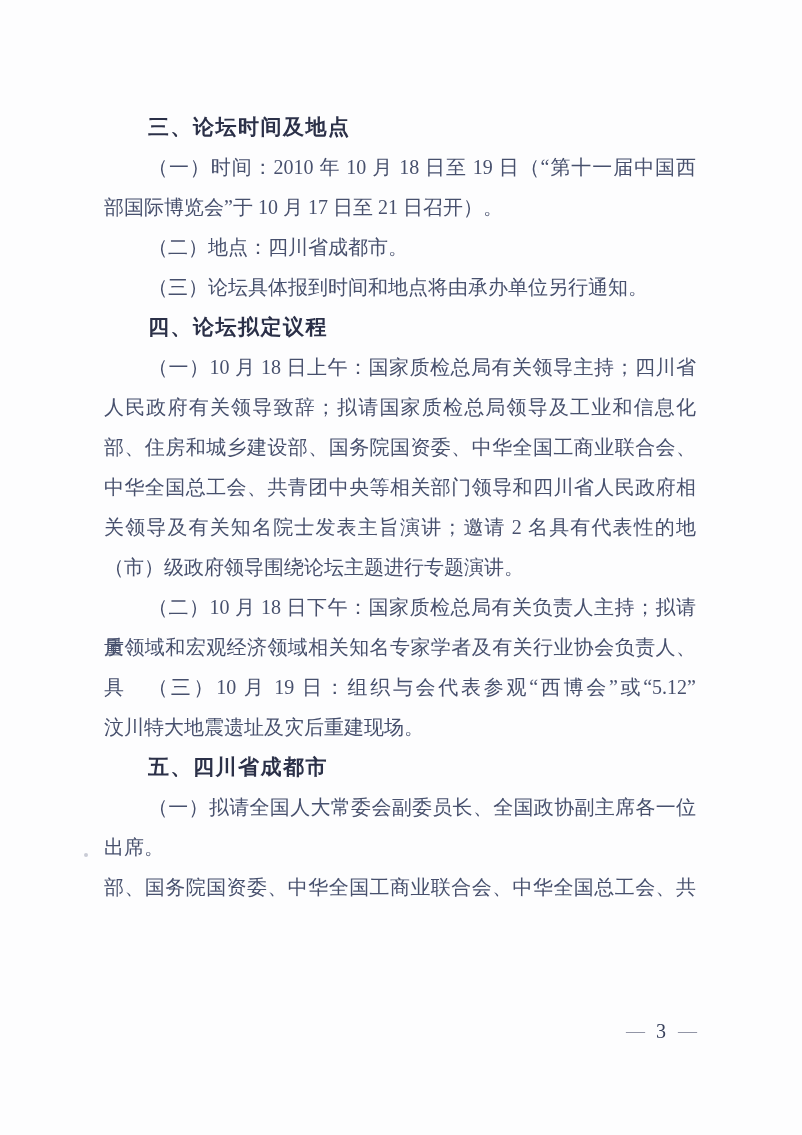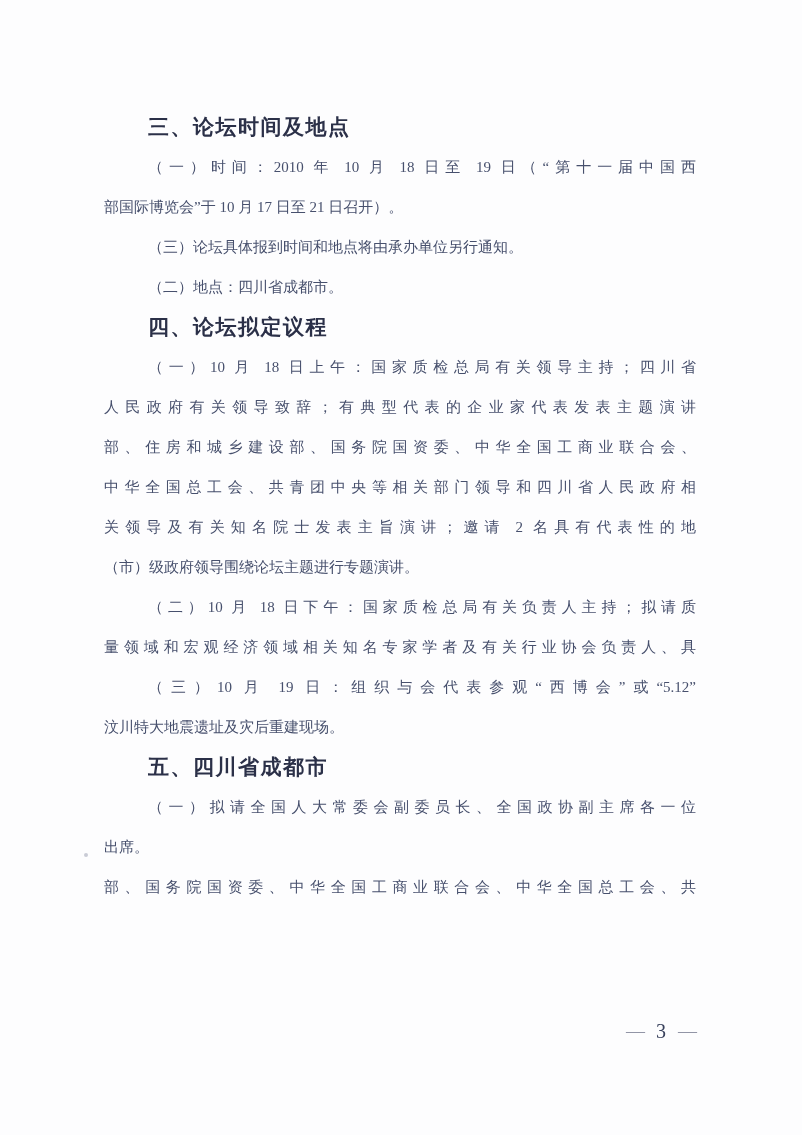--- a/index.html
+++ b/index.html
@@ -17,21 +17,21 @@
   }
   .content {
     position: absolute;
     left: 104px;
     top: 107px;
     width: 592px;
   }
   .line {
     height: 40px;
     line-height: 40px;
-    font-size: 15px;
+    font-size: 20px;
     color: #47506d;
     white-space: normal;
     overflow: visible;
   }
   .indent {
     text-indent: 44px;
   }
   .justify {
     text-align: justify;
     text-align-last: justify;
@@ -74,25 +74,25 @@
   }
 </style>
 </head>
 <body>
 
 <div class="page">
   <main class="content">
     <div class="line heading indent">三、论坛时间及地点</div>
     <div class="line indent justify">（一）时间：2010 年 10 月 18 日至 19 日（“第十一届中国西</div>
     <div class="line">部国际博览会”于 10 月 17 日至 21 日召开）。</div>
+    <div class="line indent">（二）地点：四川省成都市。</div>
     <div class="line indent">（三）论坛具体报到时间和地点将由承办单位另行通知。</div>
-    <div class="line indent">（二）地点：四川省成都市。</div>
     <div class="line heading indent">四、论坛拟定议程</div>
     <div class="line indent justify">（一）10 月 18 日上午：国家质检总局有关领导主持；四川省</div>
-    <div class="line justify">人民政府有关领导致辞；有典型代表的企业家代表发表主题演讲</div>
+    <div class="line justify">人民政府有关领导致辞；拟请国家质检总局领导及工业和信息化</div>
     <div class="line justify">部、住房和城乡建设部、国务院国资委、中华全国工商业联合会、</div>
     <div class="line justify">中华全国总工会、共青团中央等相关部门领导和四川省人民政府相</div>
     <div class="line justify">关领导及有关知名院士发表主旨演讲；邀请 2 名具有代表性的地</div>
     <div class="line">（市）级政府领导围绕论坛主题进行专题演讲。</div>
     <div class="line indent justify">（二）10 月 18 日下午：国家质检总局有关负责人主持；拟请质</div>
     <div class="line justify">量领域和宏观经济领域相关知名专家学者及有关行业协会负责人、具</div>
     <div class="line indent justify">（三）10 月 19 日：组织与会代表参观“西博会”或“5.12”</div>
     <div class="line">汶川特大地震遗址及灾后重建现场。</div>
     <div class="line heading indent">五、四川省成都市</div>
     <div class="line indent justify">（一）拟请全国人大常委会副委员长、全国政协副主席各一位</div>

